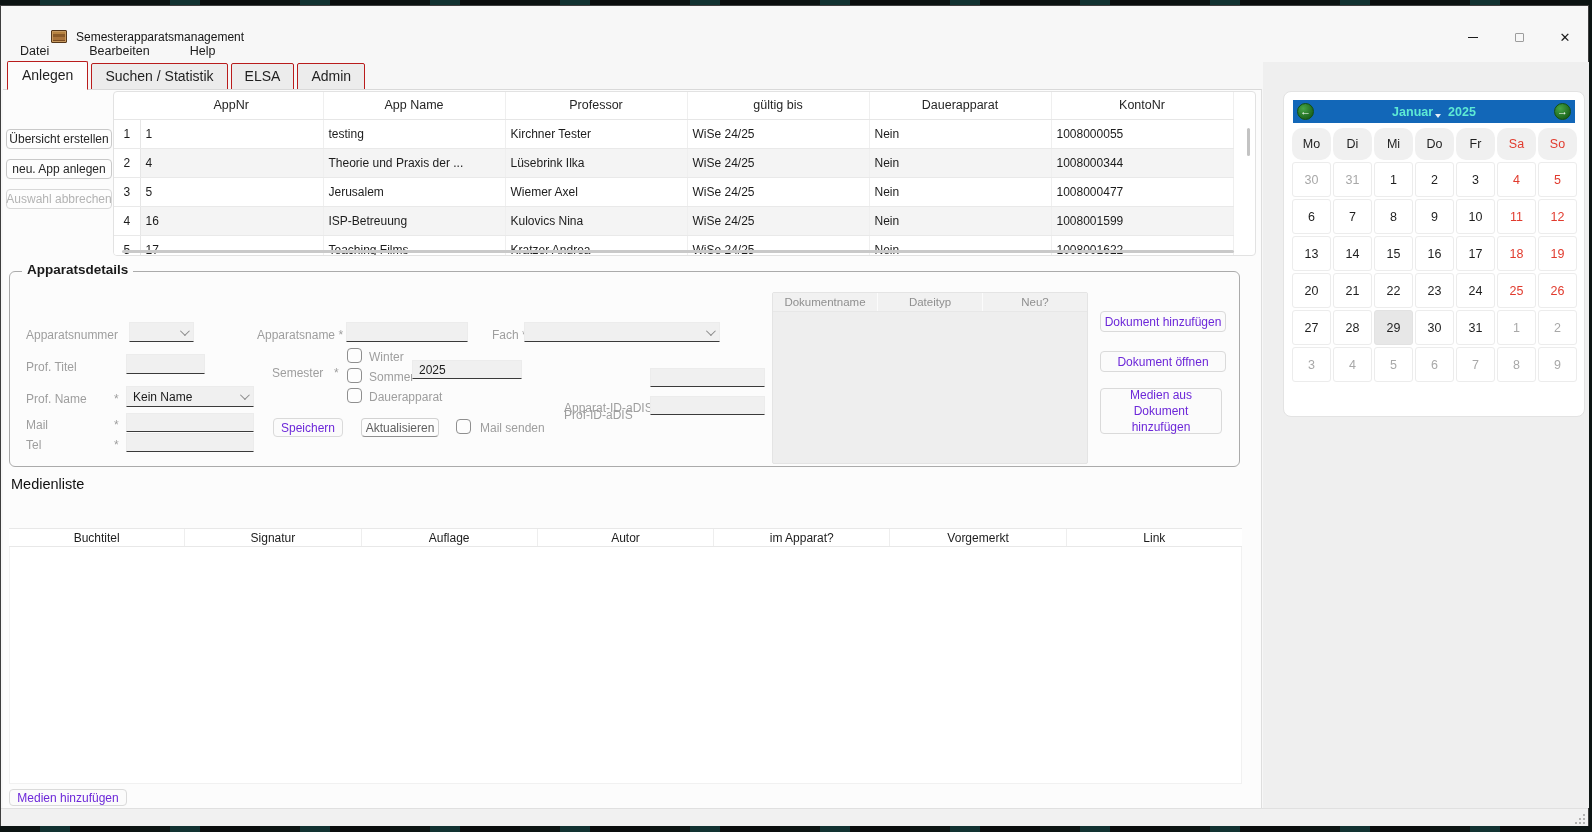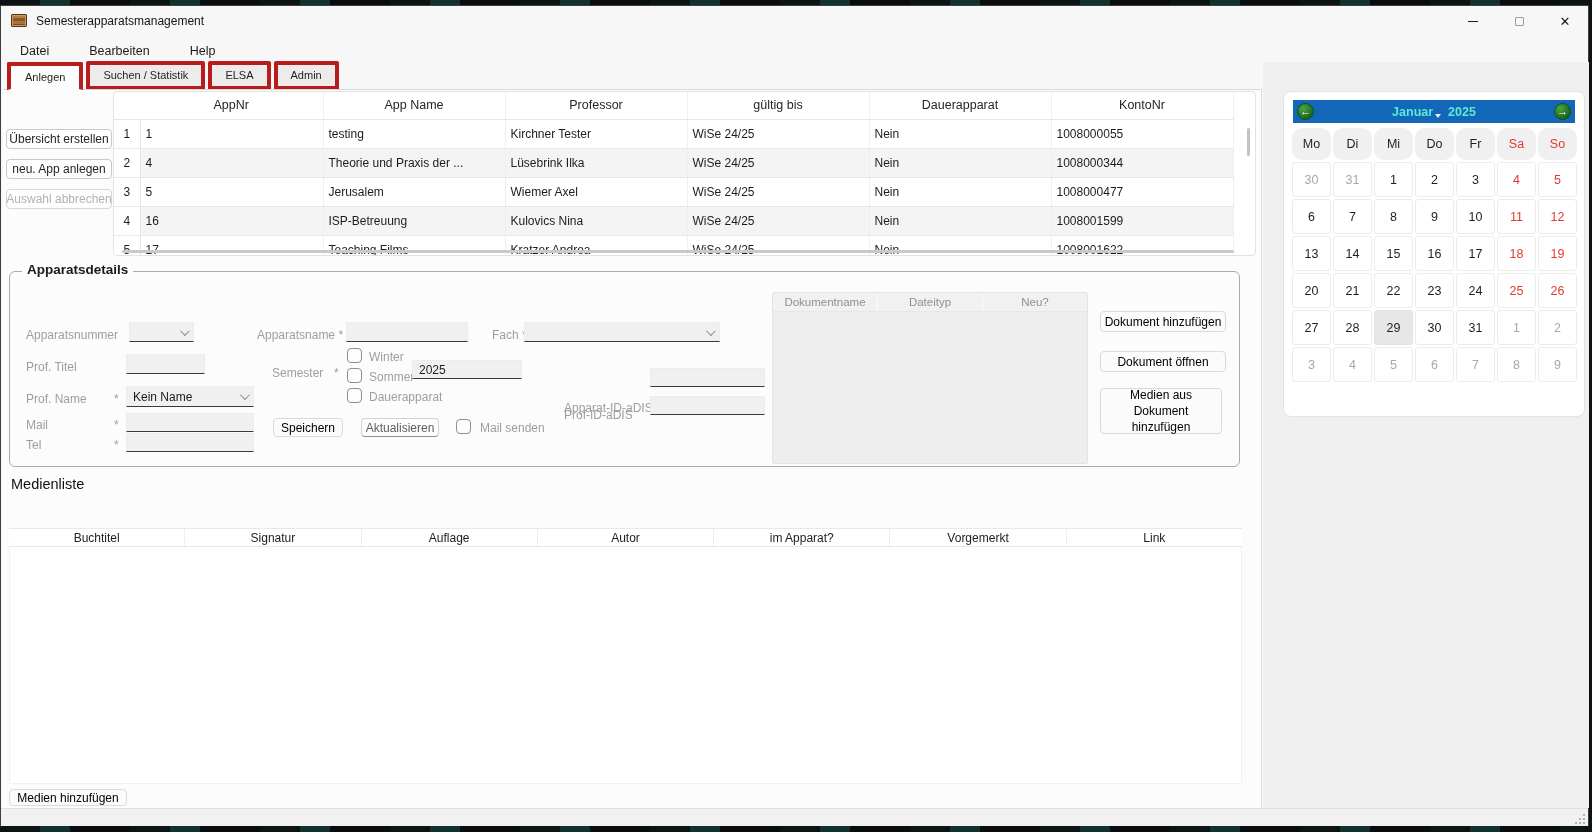--- a/index.html
+++ b/index.html
@@ -3,39 +3,39 @@
 <meta charset="utf-8">
 <style>
   * { margin:0; padding:0; box-sizing:border-box; }
   html,body { width:1592px; height:832px; overflow:hidden;
     font-family:"Liberation Sans", sans-serif;
     background:repeating-linear-gradient(90deg,#0c1413 0 40px,#123231 40px 70px,#0a0d0d 70px 130px); }
   .win { position:absolute; left:0; top:5px; width:1589px; height:821px;
     background:#f7f7f7; border:1px solid #3e3e3e; }
 
   
-  .tb { position:absolute; left:0; top:0; width:100%; height:29px; display:flex; align-items:center; }
+  .tb { position:absolute; left:0; top:16px; width:100%; height:29px; display:flex; align-items:center;padding-left:40px; }
   .appicon { width:16px; height:13px; margin-left:10px;
     background:linear-gradient(180deg,#b5813f 0 3px,#8a5a28 3px 6px,#a9733a 6px 9px,#7a4a20 9px);
     border:1px solid #55371a; border-radius:1px; box-shadow:inset 0 0 0 1px #c79a60; }
   .wtitle { margin-left:9px; font-size:12px; color:#151515; }
   .wc { position:absolute; right:0; top:0; height:30px; display:flex; }
   .wc > div { width:46px; height:30px; display:flex; align-items:center; justify-content:center; }
   .ic-min { width:10px; height:1px; background:#1c1c1c; }
   .ic-max { width:9px; height:9px; border:1px solid #9d9d9d; border-radius:1px; }
   .ic-close { font-size:13px; color:#1a1a1a; line-height:1; }
 
   
   .menubar { position:absolute; left:6px; top:33px; height:24px; display:flex; align-items:center; }
   .mitem { font-size:12.5px; color:#1b1b1b; padding:4px 13px; margin-right:14px; }
 
   
   .tabstrip { position:absolute; left:6px; top:59px; height:25px; display:flex; align-items:flex-end; }
-  .tab { font-size:11px; color:#1f1f1f; padding:4px 13px 5px; background:#ececec;
-    border:4px solid #b91c1c; margin-right:3px; border-radius:2px 2px 0 0; }
+  .tab { font-size:14px; color:#1f1f1f; padding:4px 13px 5px; background:#ececec;
+    border:1px solid #b91c1c; margin-right:3px; border-radius:2px 2px 0 0; }
   .tab.active { background:#fcfcfc; border-bottom:1px solid #fcfcfc; padding:5px 14px 6px; position:relative; z-index:3; }
 
   
   .main { position:absolute; left:2px; top:83px; width:1259px; height:719px;
     background:#fcfcfc; border-top:1px solid #d9d9d9; border-right:1px solid #dedede; z-index:2; }
   .rightregion { position:absolute; left:1262px; top:56px; width:326px; height:746px; background:#efefef; }
   .statusbar { position:absolute; left:0; top:802px; width:1587px; height:18px;
     background:#f1f1f1; border-top:1px solid #e0e0e0; z-index:4; }
   .grip { position:absolute; right:3px; bottom:2px; width:2px; height:2px; background:#b2b2b2;
     box-shadow:-8px 0 #b2b2b2, -4px 0 #b2b2b2, 0 -4px #b2b2b2, -4px -4px #b2b2b2, 0 -8px #b2b2b2; }
@@ -75,21 +75,21 @@
   input.fld { outline:none; }
   .combo { position:absolute; background:#f0f0f0; border:1px solid #ececec;
     border-bottom:1px solid #3a3a3a; font-size:12px; color:#1a1a1a;
     display:flex; align-items:center; padding:0 6px; }
   .combo .val { flex:1; white-space:nowrap; overflow:hidden; }
   .chev { width:7px; height:7px; border-right:1.4px solid #8b8b8b; border-bottom:1.4px solid #8b8b8b;
     transform:rotate(45deg) translateY(-2px); flex:none; }
   .cb { position:absolute; width:15px; height:15px; border:1.5px solid #8f8f8f; border-radius:4px; background:#fdfdfd; }
   .btn { position:absolute; background:#fdfdfd; border:1px solid #d2d2d2; border-radius:4px;
     font-size:12px; display:flex; align-items:center; justify-content:center; text-align:center; }
-  .btn.dis { color:#000000; background:#fbfbfb; border-color:#dadada; }
+  .btn.dis { color:#6d28d9; background:#fbfbfb; border-color:#dadada; }
   .btn.en { color:#5f5f5f; border-bottom-color:#8f8f8f; }
 
   
   .l-appnr { left:16px; top:56px; } .c-appnr { left:119px; top:50px; width:65px; height:20px; }
   .l-ptitel { left:16px; top:88px; } .f-ptitel { left:116px; top:82px; width:79px; height:20px; }
   .l-pname { left:16px; top:120px; } .a-pname { left:104px; top:120px; }
   .c-pname { left:116px; top:114px; width:128px; height:21px; }
   .l-mail { left:16px; top:146px; } .a-mail { left:104px; top:146px; }
   .f-mail { left:116px; top:141px; width:128px; height:19px; }
   .l-tel { left:16px; top:166px; } .a-tel { left:104px; top:166px; }

